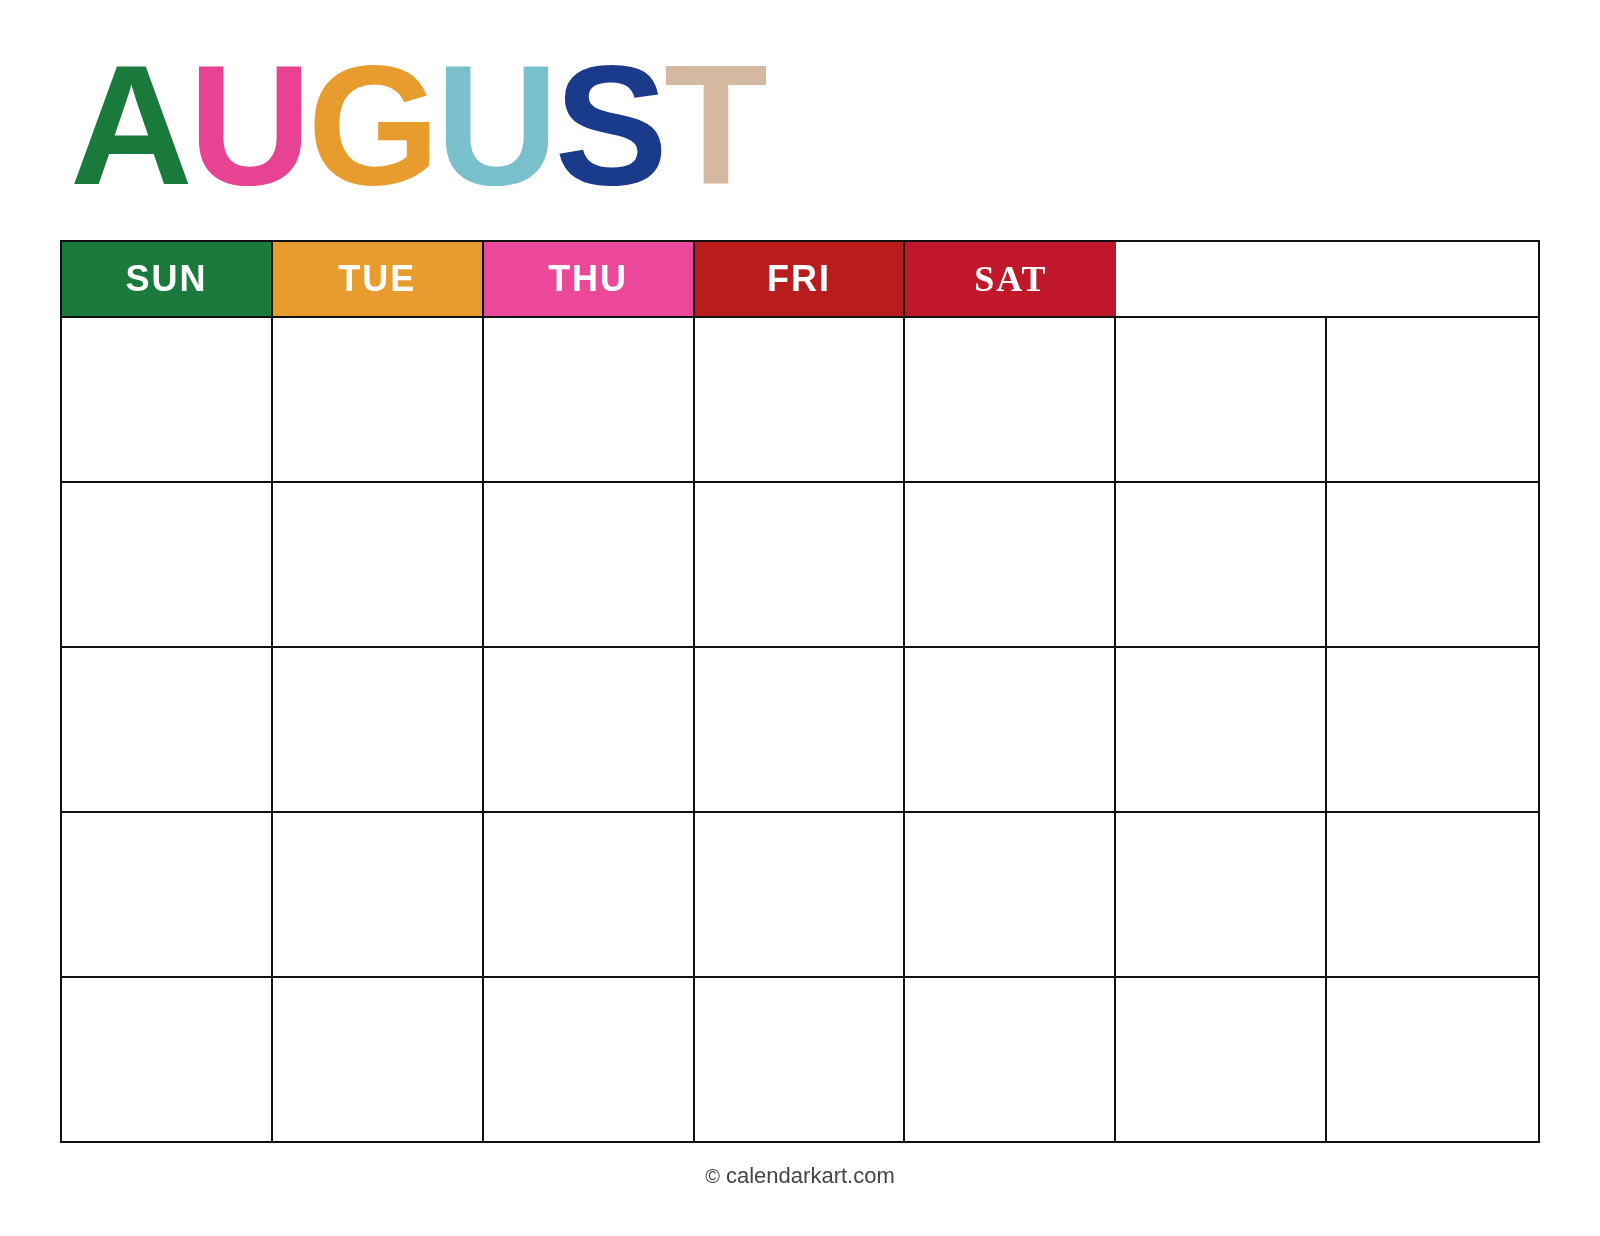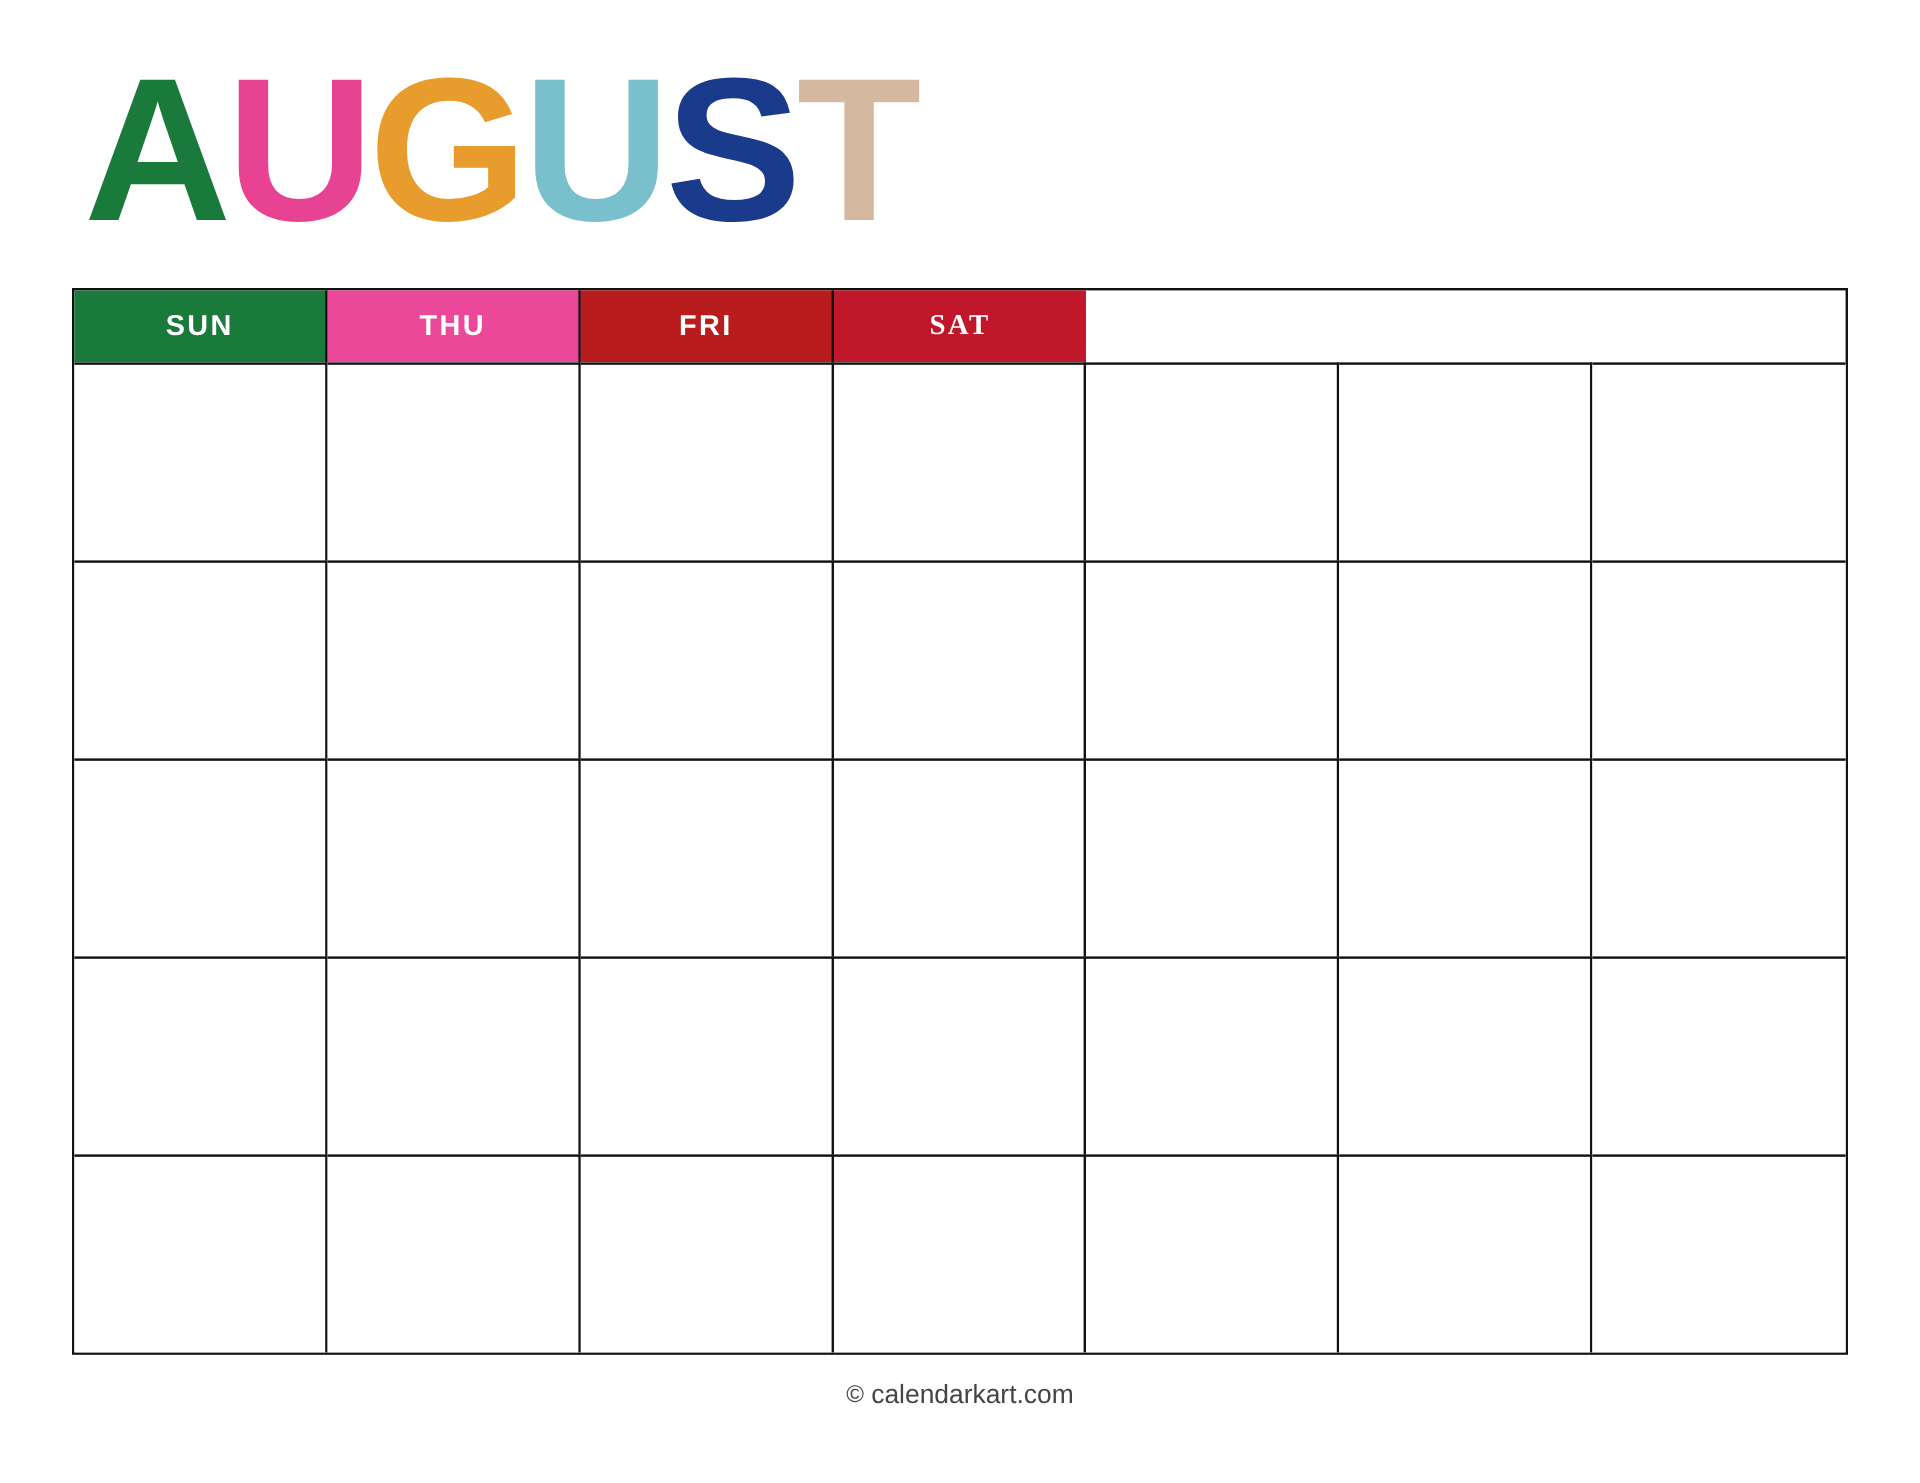--- a/index.html
+++ b/index.html
@@ -56,21 +56,21 @@
 
     .calendar-header {
       display: grid;
       grid-template-columns: repeat(7, 1fr);
     }
 
     .day-header {
       padding: 16px 10px;
       text-align: center;
       color: #ffffff;
-      font-size: 24px;
+      font-size: 36px;
       font-weight: 700;
       letter-spacing: 2px;
       border-right: 2px solid #111;
     }
 
     .day-header:last-child {
       border-right: none;
       font-family: Liberation Serif, serif;
     }
 
@@ -129,20 +129,21 @@
     <span class="month-letter letter-g">G</span>
     <span class="month-letter letter-u2">U</span>
     <span class="month-letter letter-s">S</span>
     <span class="month-letter letter-t">T</span>
   </div>
 
   <div class="calendar-container">
 
     <div class="calendar-header">
       <div class="day-header header-sun">SUN</div>
+      <div class="day-header header-tue">TUE</div>
       <div class="day-header header-thu">THU</div>
       <div class="day-header header-fri">FRI</div>
       <div class="day-header header-sat">SAT</div>
     </div>
 
     <div class="calendar-body">
 
       <div class="calendar-cell"></div>
       <div class="calendar-cell"></div>
       <div class="calendar-cell"></div>

